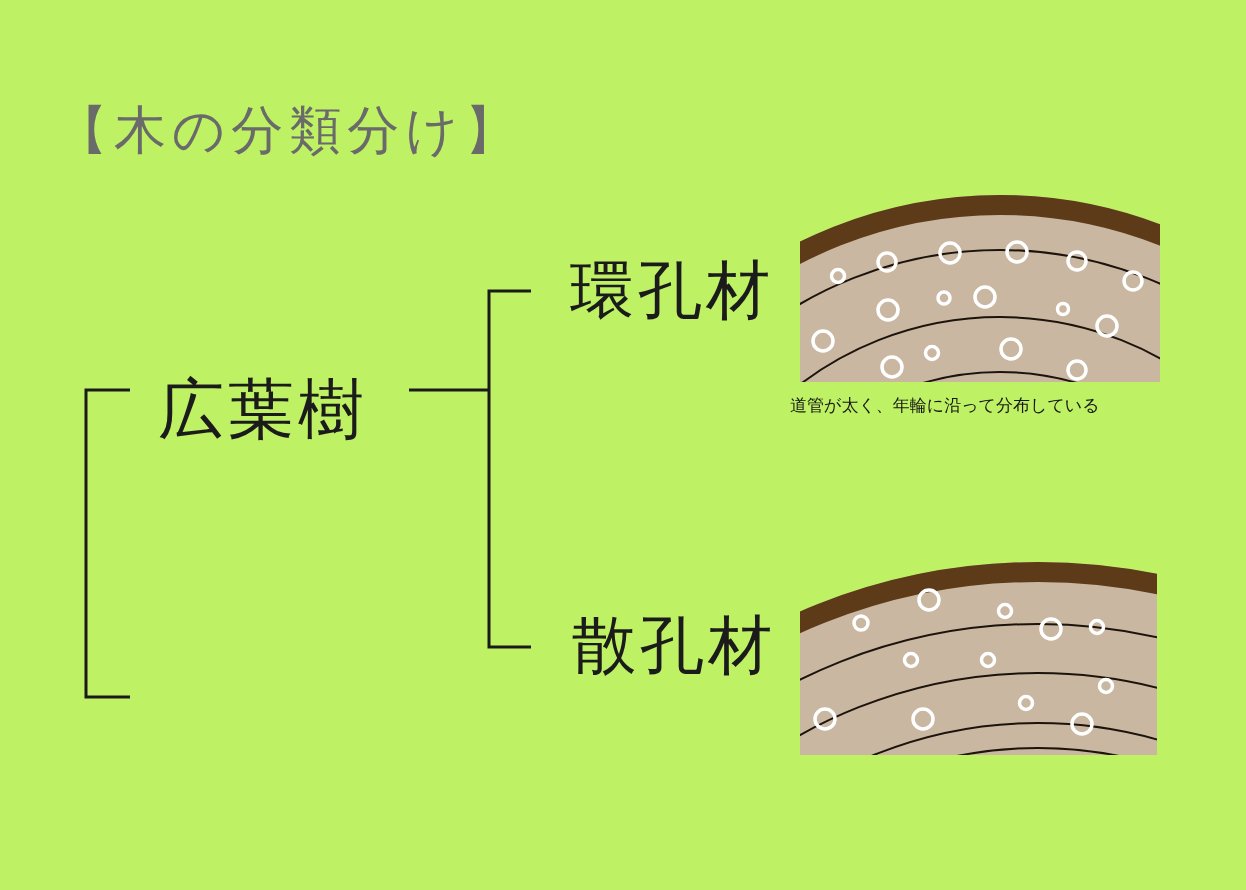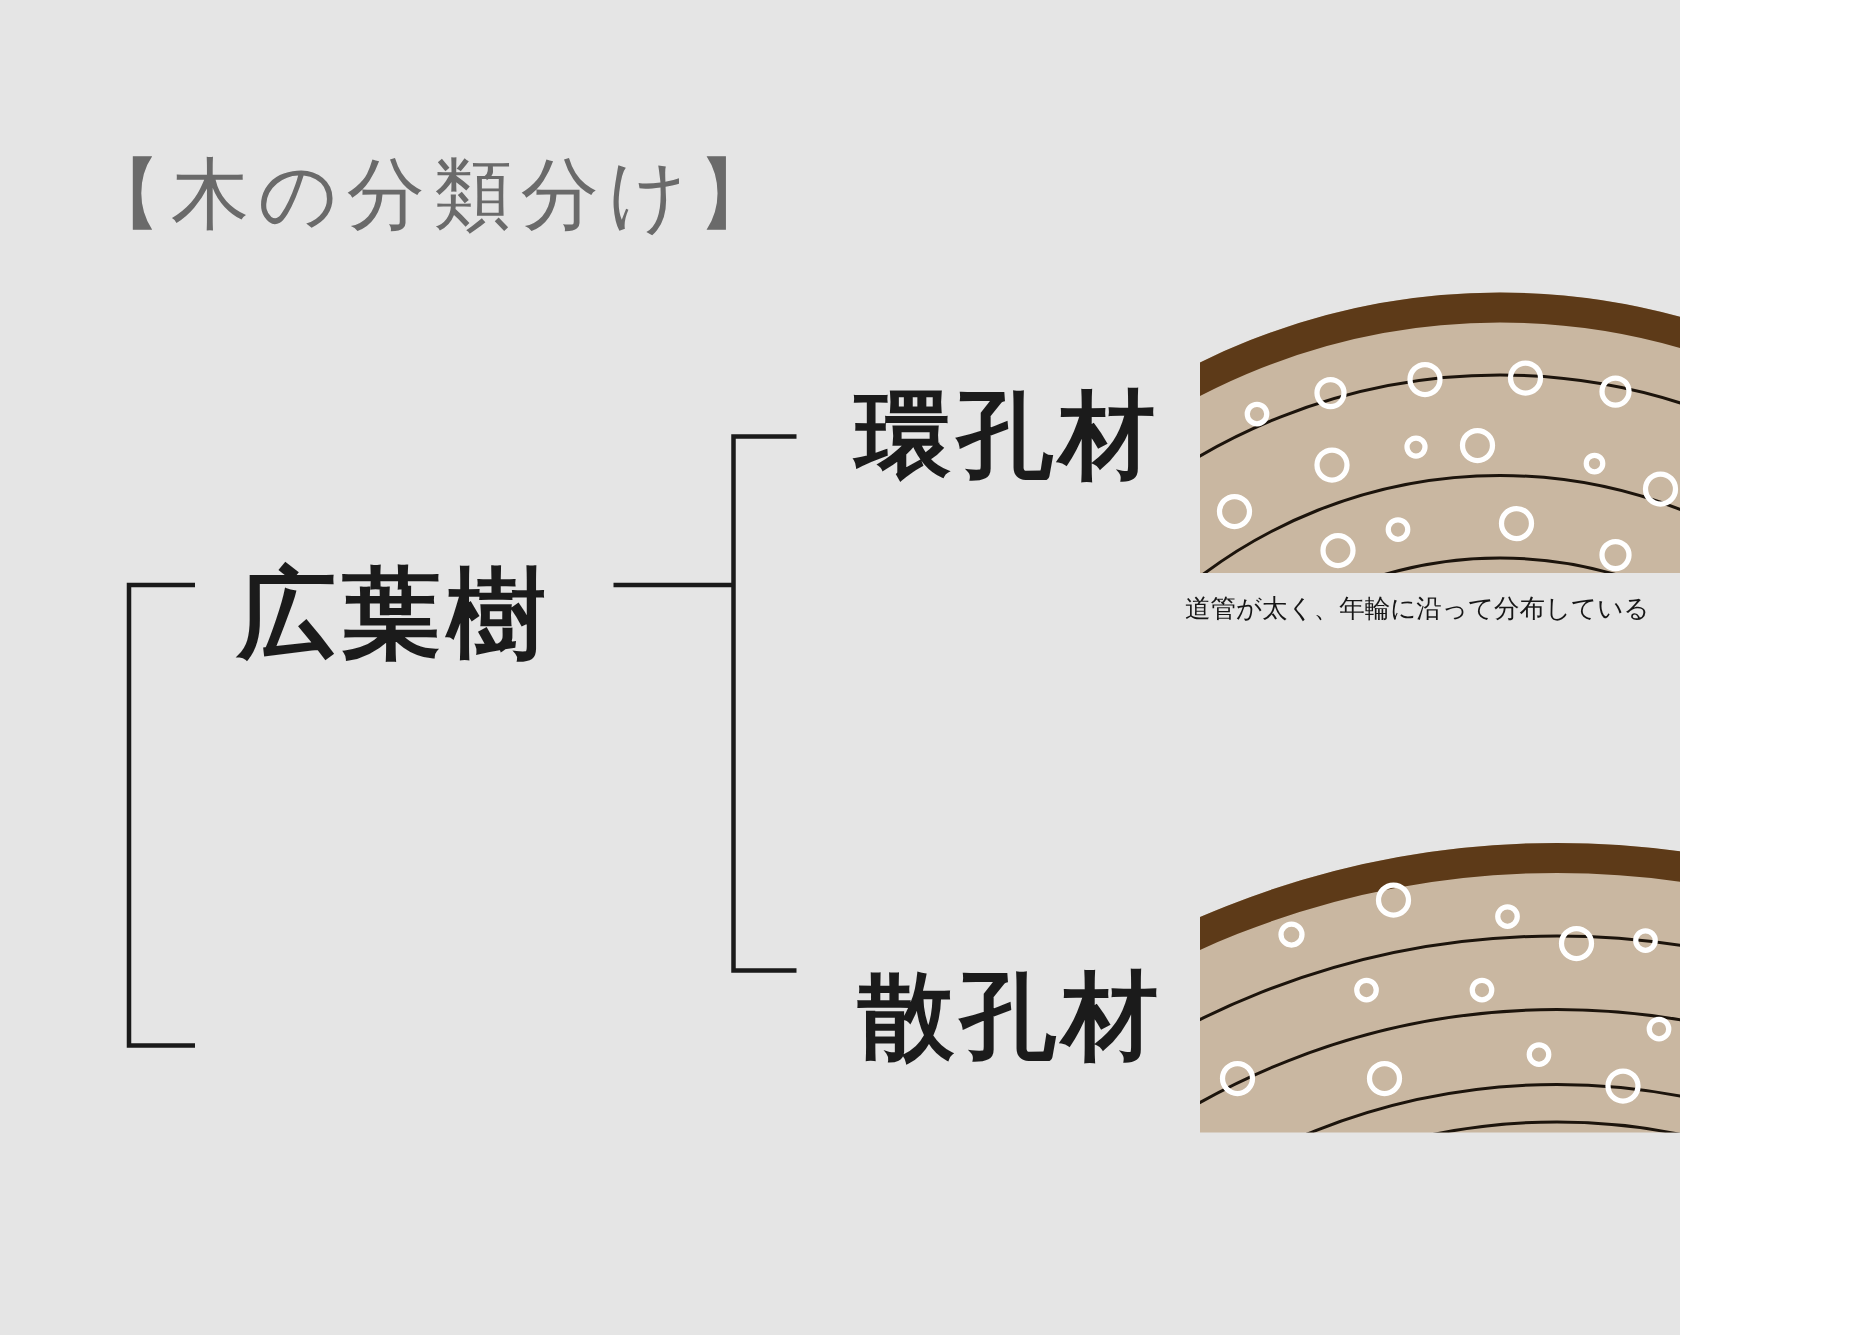--- a/index.html
+++ b/index.html
@@ -1,45 +1,45 @@
 <!DOCTYPE html>
 <html><head>
 <meta charset="utf-8">
 <style>
   html,body{margin:0;padding:0;background:#ffffff;}
   .canvas{
     position:relative;
-    width:1120px;height:890px;
-    background:#e5e5e5;
+    width:1246px;height:890px;
+    background:#bef264;
     overflow:hidden;
     font-family:"Liberation Sans","DejaVu Sans",sans-serif;
   }
   .page-title{
     position:absolute;
     left:56px;top:102px;
     font-size:52px;
     letter-spacing:6px;
     font-weight:500;
     color:#6a6a6a;
     line-height:1.1;
     white-space:nowrap;
   }
   .node-label{
     position:absolute;
     color:#1b1b1b;
-    font-weight:700;
+    font-weight:400;
     line-height:1;
     white-space:nowrap;
   }
   .node-label.parent{font-size:66px;letter-spacing:4px;margin-top:23px;}
   .node-label.child{font-size:64px;letter-spacing:4px;}
   #label-broadleaf{left:158px;top:353px;}
   #label-conifer{left:160px;top:660px;}
   #label-ring-porous{left:570px;top:258px;}
-  #label-diffuse-porous{left:572px;top:613px;margin-top:32px;}
+  #label-diffuse-porous{left:572px;top:613px;}
   .connector-svg{
     position:absolute;left:0;top:0;
     pointer-events:none;
   }
   .figure{
     position:absolute;
   }
   #figure-ring-porous{left:800px;top:192px;}
   #figure-diffuse-porous{left:800px;top:560px;}
   .figure svg{display:block;}

